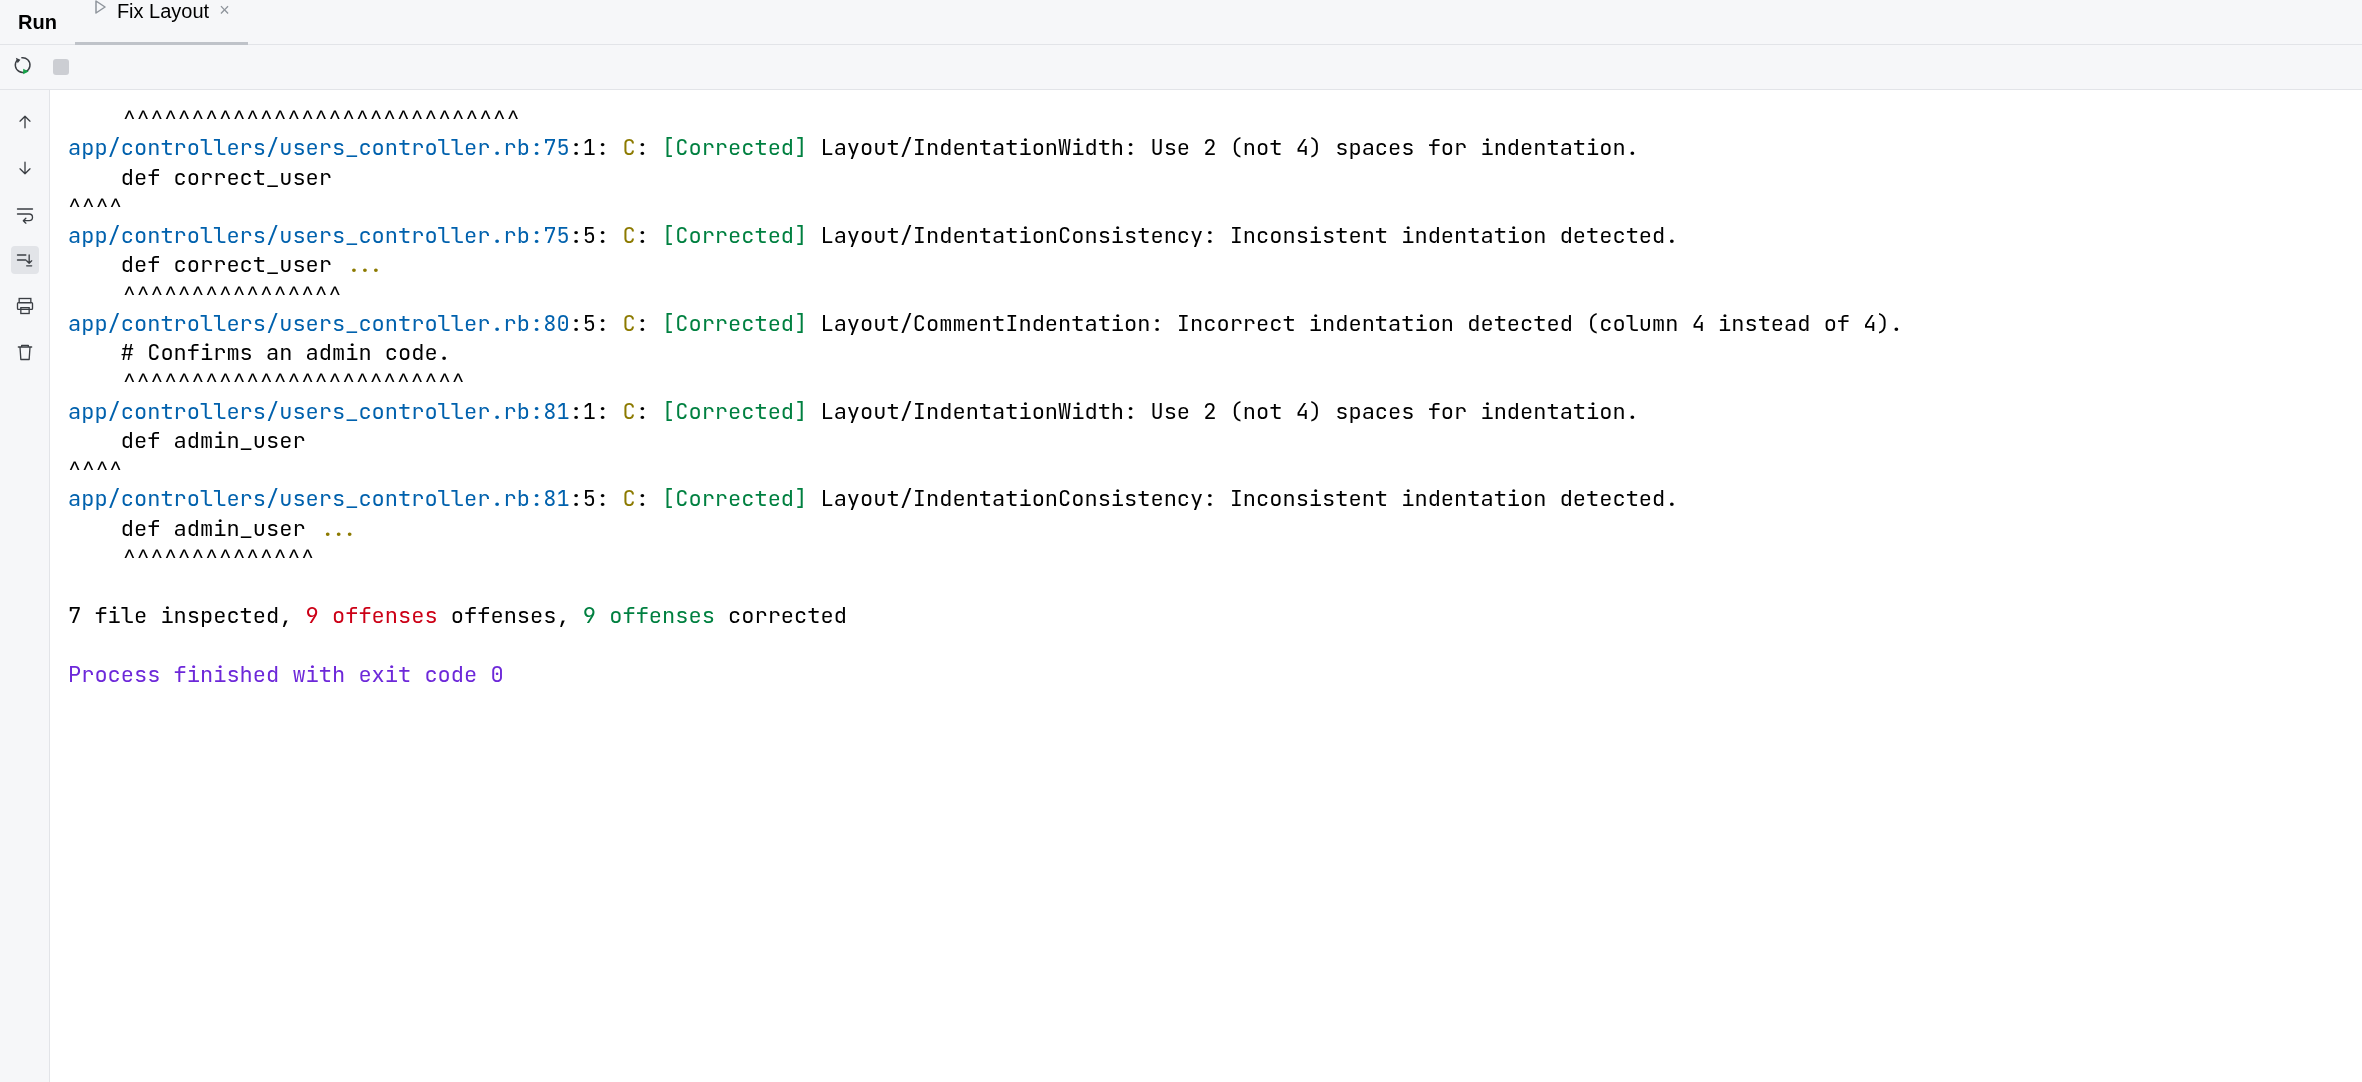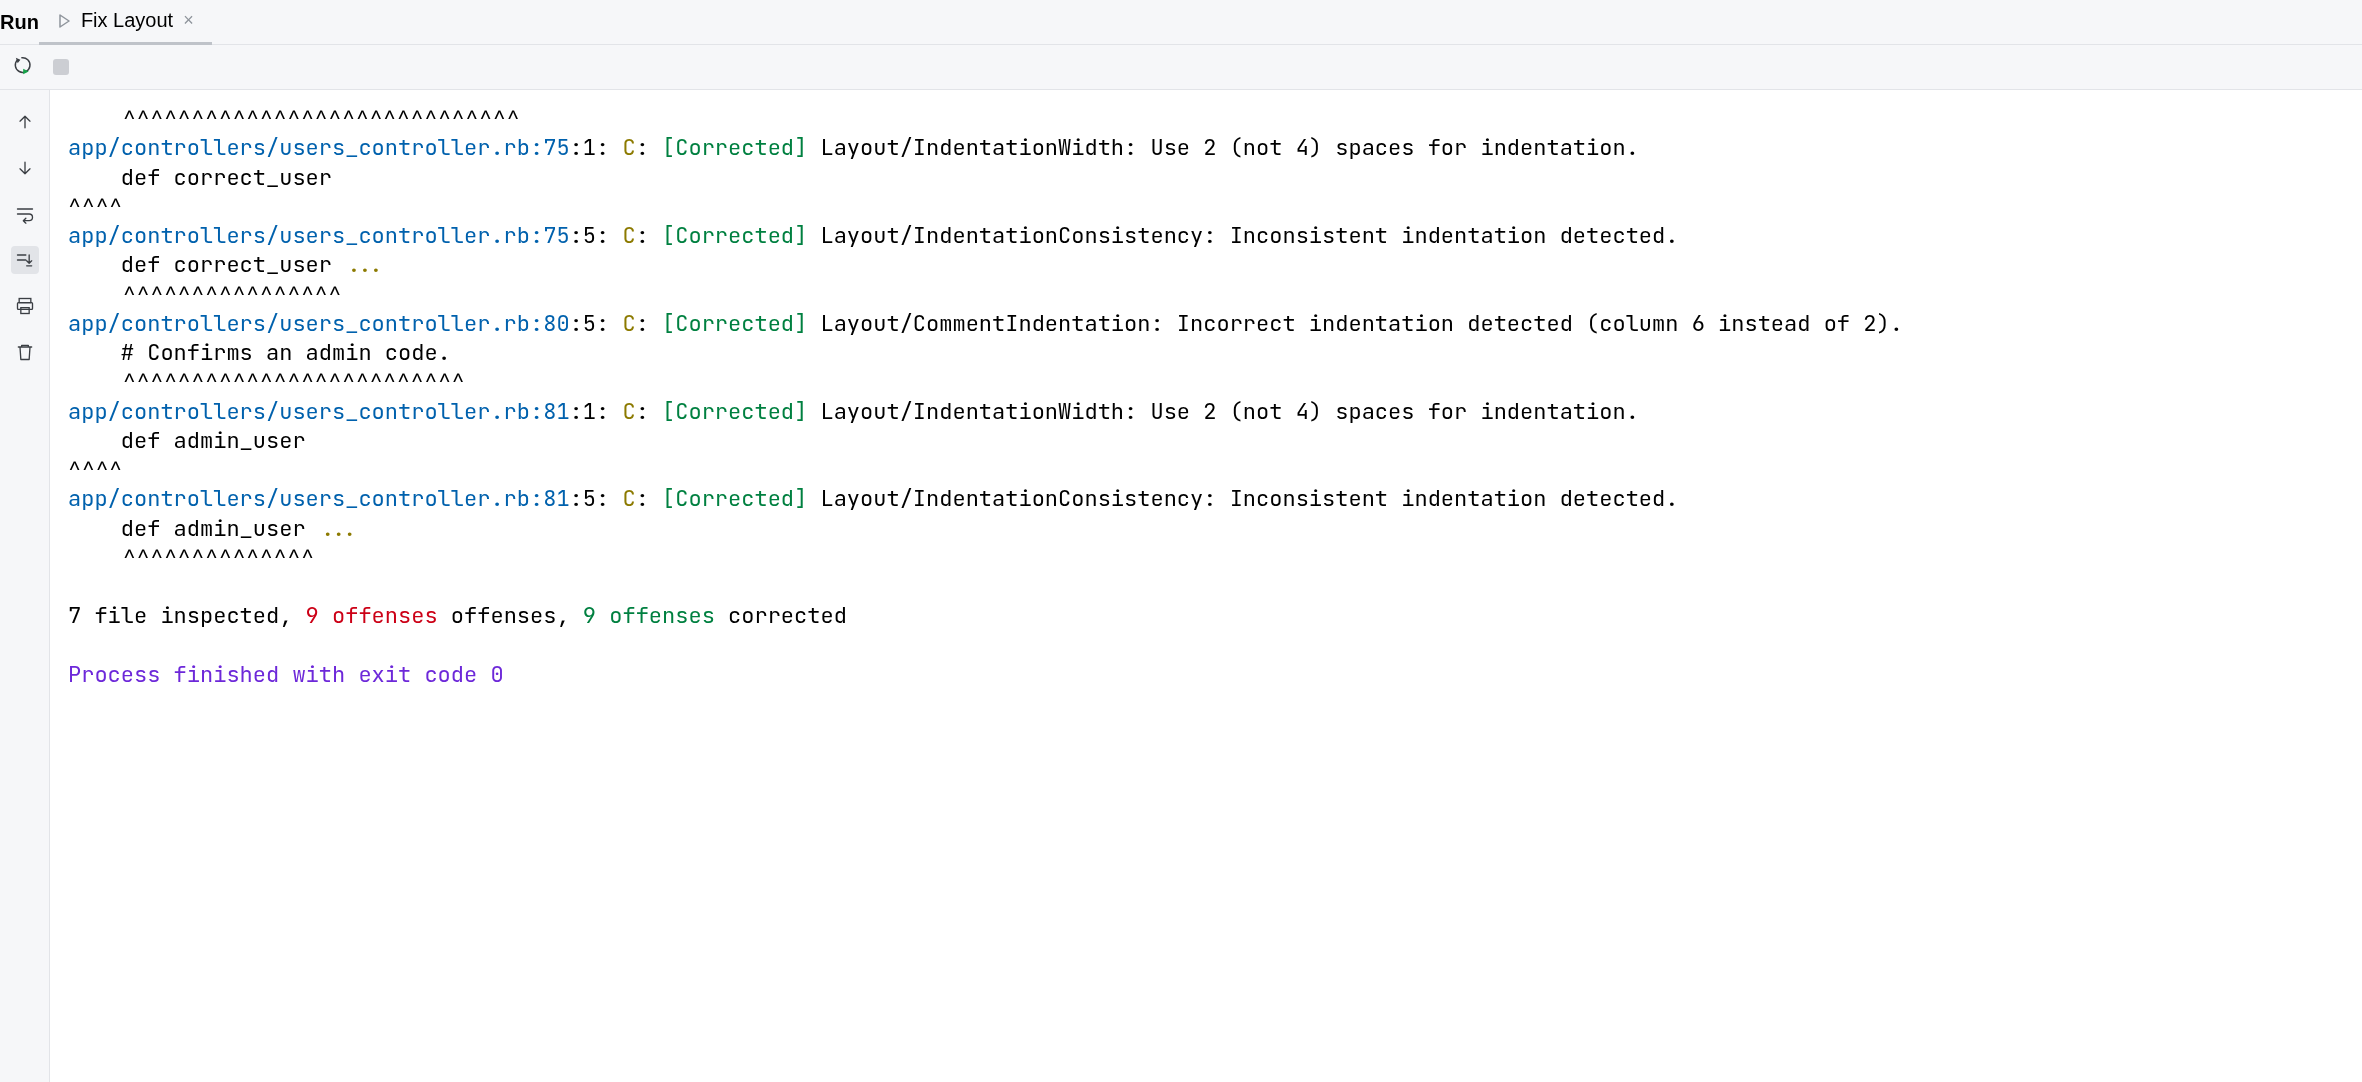--- a/index.html
+++ b/index.html
@@ -17,25 +17,25 @@
     display: flex;
     align-items: center;
     height: 45px;
     background: #f6f7f9;
     border-bottom: 1px solid #e2e4e8;
   }
   .tabbar .run-title {
     font-weight: 700;
     font-size: 20px;
     color: #000;
-    padding: 0 0;
+    padding: 0 18px;
   }
   .tab {
     display: flex;
-    align-items: center;
+    align-items: flex-start;
     gap: 10px;
     padding: 0 18px;
     height: 45px;
     background: #f6f7f9;
     border-bottom: 3px solid #bfc3c9;
     cursor: pointer;
   }
   .tab .tab-icon { color: #8d939a; display: flex; }
   .tab .tab-label { font-size: 20px; color: #000; }
   .tab .tab-close { color: #8f959c; font-size: 18px; }
@@ -155,21 +155,21 @@
   </div>
 
   <div class="console">
     <pre id="out"><span class="carets">    ^^^^^^^^^^^^^^^^^^^^^^^^^^^^^</span>
 <a class="lnk">app/controllers/users_controller.rb:75</a><span>:1: </span><span class="sev">C</span><span>: </span><span class="corr">[Corrected]</span><span> Layout/IndentationWidth: Use 2 (not 4) spaces for indentation.</span>
 <span>    def correct_user</span>
 <span class="carets">^^^^</span>
 <a class="lnk">app/controllers/users_controller.rb:75</a><span>:5: </span><span class="sev">C</span><span>: </span><span class="corr">[Corrected]</span><span> Layout/IndentationConsistency: Inconsistent indentation detected.</span>
 <span>    def correct_user </span><span class="ell">...</span>
 <span class="carets">    ^^^^^^^^^^^^^^^^</span>
-<a class="lnk">app/controllers/users_controller.rb:80</a><span>:5: </span><span class="sev">C</span><span>: </span><span class="corr">[Corrected]</span><span> Layout/CommentIndentation: Incorrect indentation detected (column 6 instead of 2).</span>
+<a class="lnk">app/controllers/users_controller.rb:80</a><span>:5: </span><span class="sev">C</span><span>: </span><span class="corr">[Corrected]</span><span> Layout/CommentIndentation: Incorrect indentation detected (column 4 instead of 4).</span>
 <span>    # Confirms an admin code.</span>
 <span class="carets">    ^^^^^^^^^^^^^^^^^^^^^^^^^</span>
 <a class="lnk">app/controllers/users_controller.rb:81</a><span>:1: </span><span class="sev">C</span><span>: </span><span class="corr">[Corrected]</span><span> Layout/IndentationWidth: Use 2 (not 4) spaces for indentation.</span>
 <span>    def admin_user</span>
 <span class="carets">^^^^</span>
 <a class="lnk">app/controllers/users_controller.rb:81</a><span>:5: </span><span class="sev">C</span><span>: </span><span class="corr">[Corrected]</span><span> Layout/IndentationConsistency: Inconsistent indentation detected.</span>
 <span>    def admin_user </span><span class="ell">...</span>
 <span class="carets">    ^^^^^^^^^^^^^^</span>
 
 <span>7 file inspected, </span><span class="red">9 offenses</span><span> offenses, </span><span class="grn">9 offenses</span><span> corrected</span>

